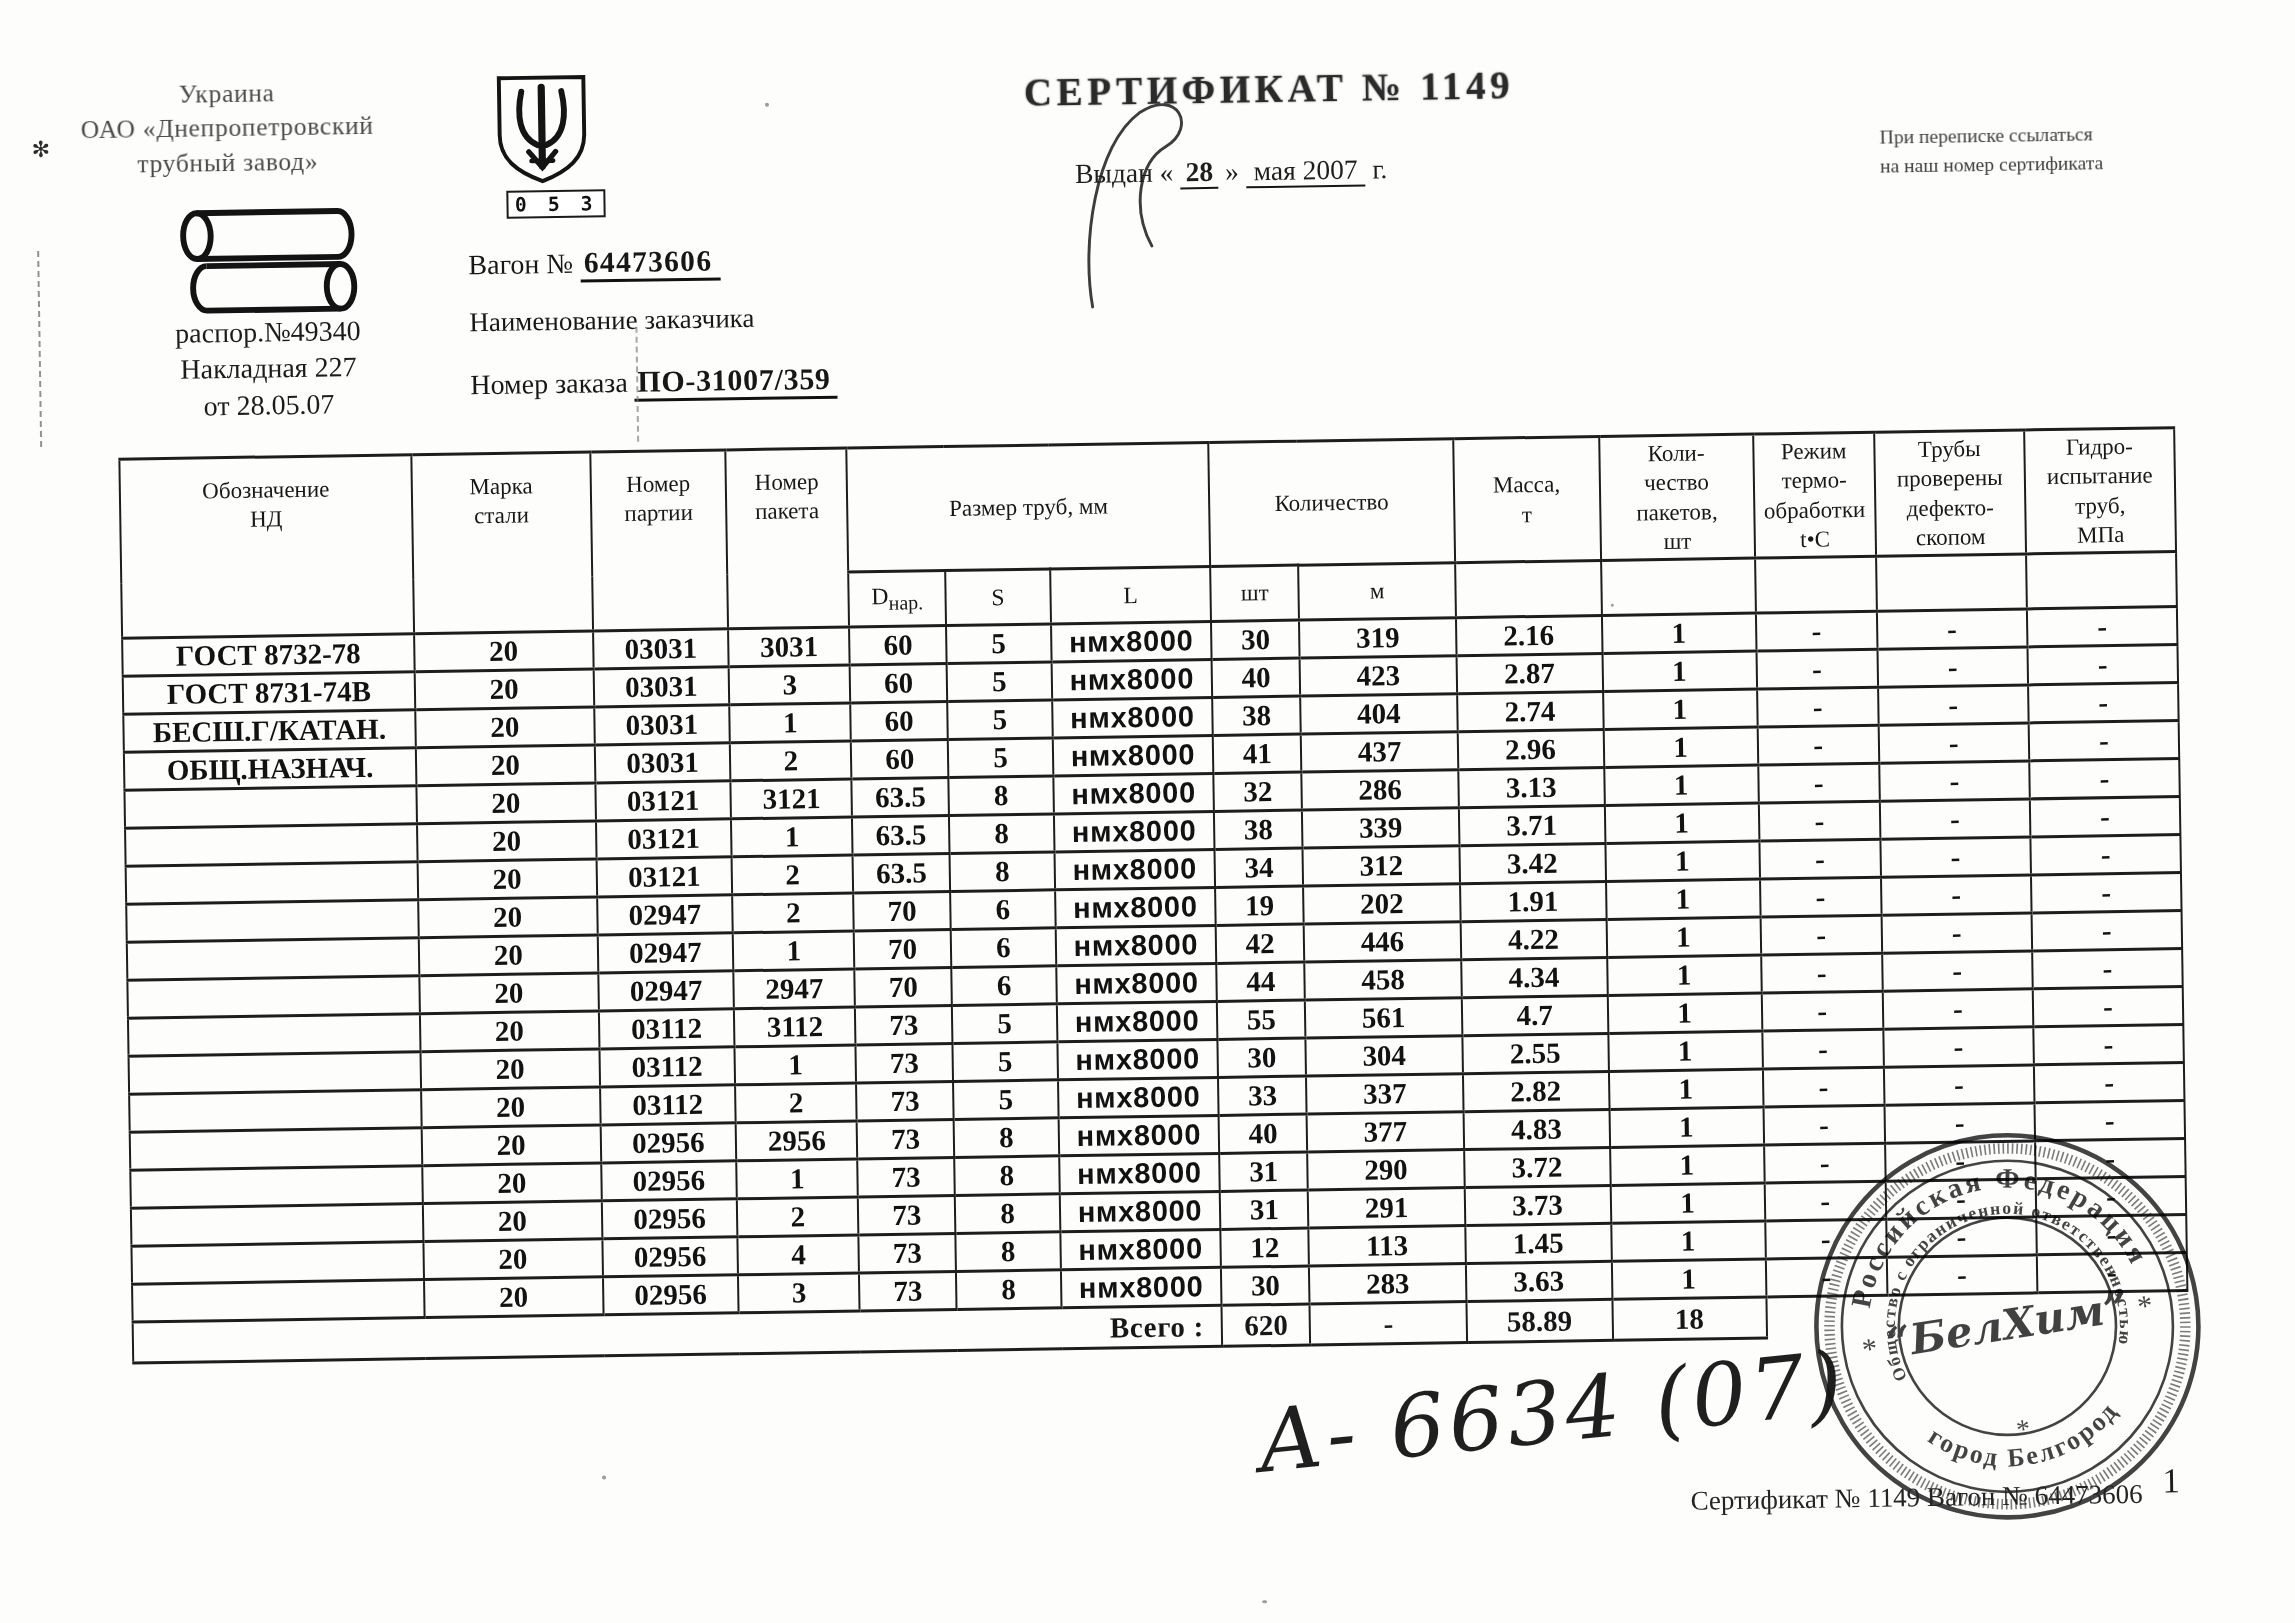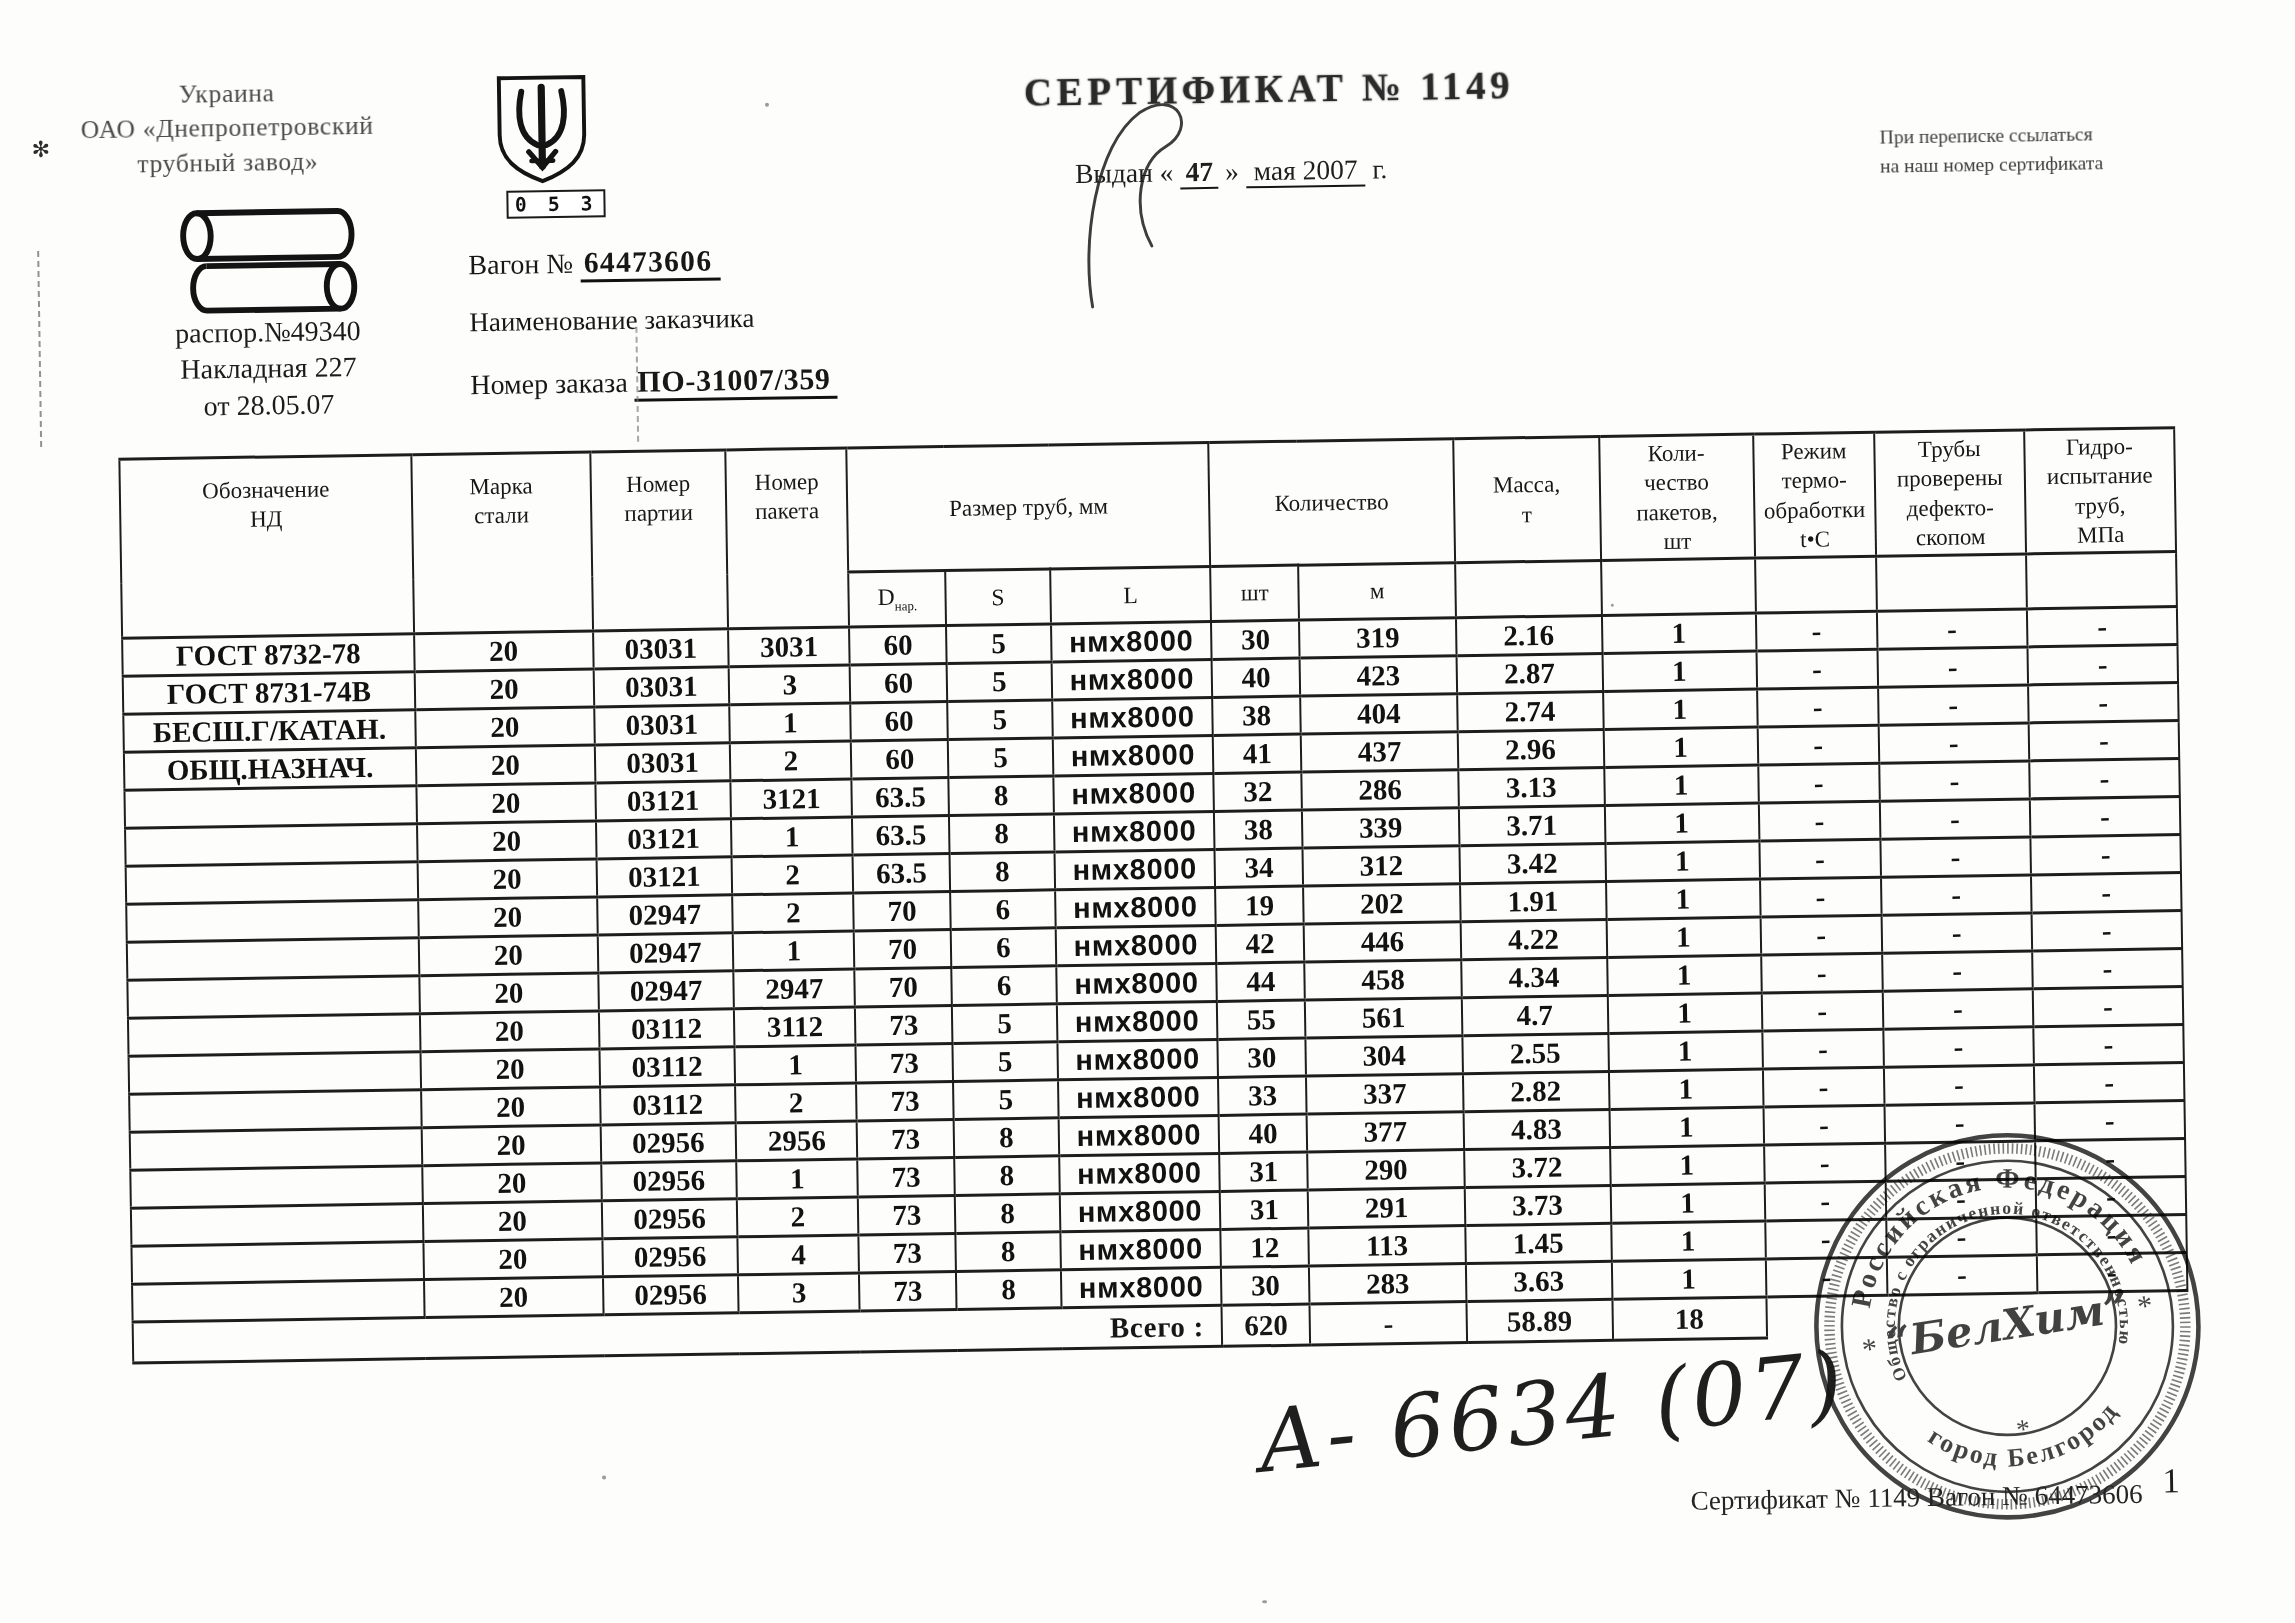--- a/index.html
+++ b/index.html
@@ -32,21 +32,21 @@
   .note{left:1890px;top:134px;font-size:19.6px;line-height:1.5;color:#3e3e3e;filter:blur(0.3px);}
 
   
   table.tbl{position:absolute;left:124px;top:442px;width:2057px;border-collapse:collapse;table-layout:fixed;}
   .tbl th,.tbl td{border:2px solid #1d1d1d;border-top-width:3.3px;border-bottom-width:3.3px;padding:0 2.6px;overflow:hidden;}
   .tbl thead th{font-weight:normal;font-size:23px;line-height:1.28;text-align:center;vertical-align:middle;}
   .tbl thead tr.hr1 th{height:124px;}
   .tbl thead tr.hr2 th{height:55px;}
   .tbl thead th.vtop{vertical-align:top;padding-top:17px;}
   .tbl thead th.subh{font-size:23.6px;}
-  .tbl thead th.subh sub{font-size:13px;}
+  .tbl thead th.subh sub{font-size:20px;}
   .tbl tbody td{height:38px;text-align:center;vertical-align:middle;font-weight:bold;font-size:29px;color:#121212;}
   td.c-nmx{font-family:"Liberation Sans",sans-serif;font-size:21.6px;letter-spacing:0.7px;}
   td.c-dash{font-size:26px;}
   tr.total td{height:41px;font-weight:bold;font-size:29px;text-align:center;vertical-align:middle;}
   tr.total td.t-label{text-align:right;padding-right:17px;letter-spacing:0.7px;}
   tr.total td.nb{border:none;}
 
   
   .stamp{left:1800px;top:1140px;opacity:.84;mix-blend-mode:multiply;}
   .hand{left:1247px;top:1368px;font-family:"DejaVu Serif",serif;font-style:italic;font-size:86px;
@@ -109,21 +109,21 @@
   </div>
   <div class="abs customer">Наименование заказчика</div>
   <div class="abs order">
     <span>Номер заказа</span>
     <b>ПО-31007/359</b>
   </div>
 
   <div class="abs title">СЕРТИФИКАТ № 1149</div>
   <div class="abs issued">
     <span>Выдан «</span>
-    <span class="day">47</span>
+    <span class="day">28</span>
     <span>»</span>
     <span class="my">мая  2007</span>
     <span>г.</span>
   </div>
   <div class="abs note">
     <div>При переписке ссылаться</div>
     <div>на наш номер сертификата</div>
   </div>
 
   <svg class="abs" style="left:1077px;top:98px;" width="209" height="223" viewBox="0 0 320 340">

